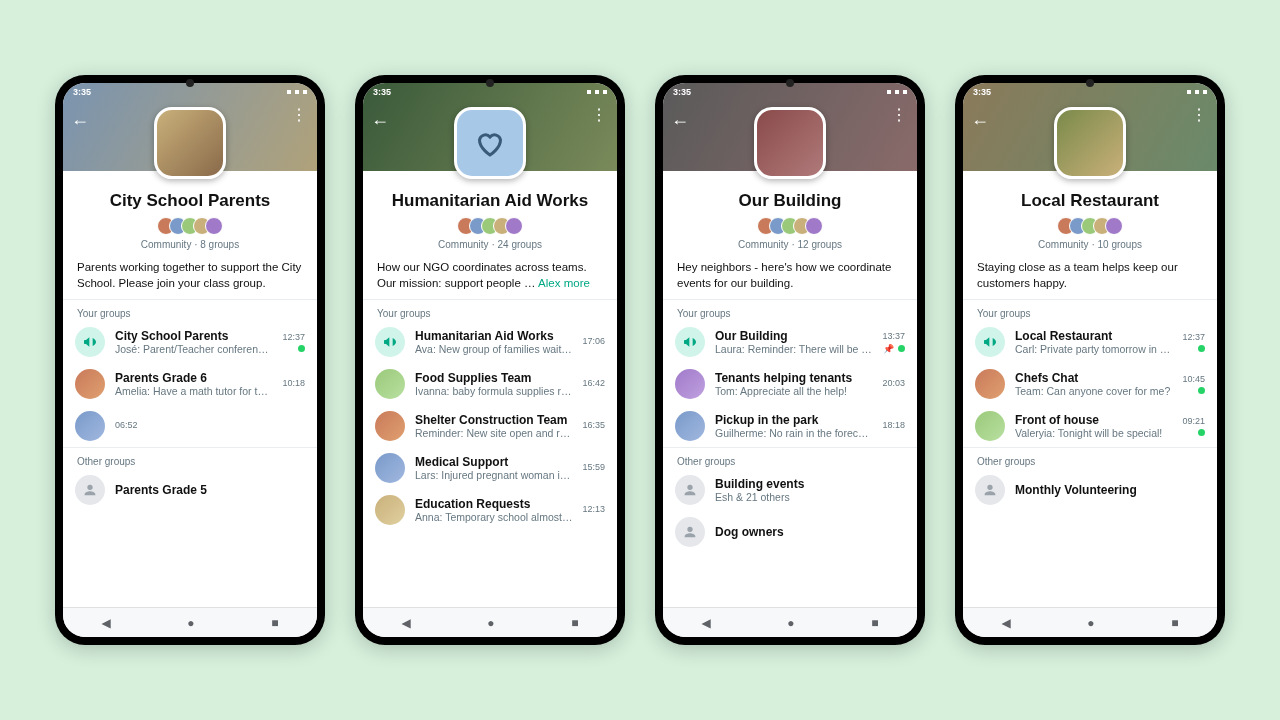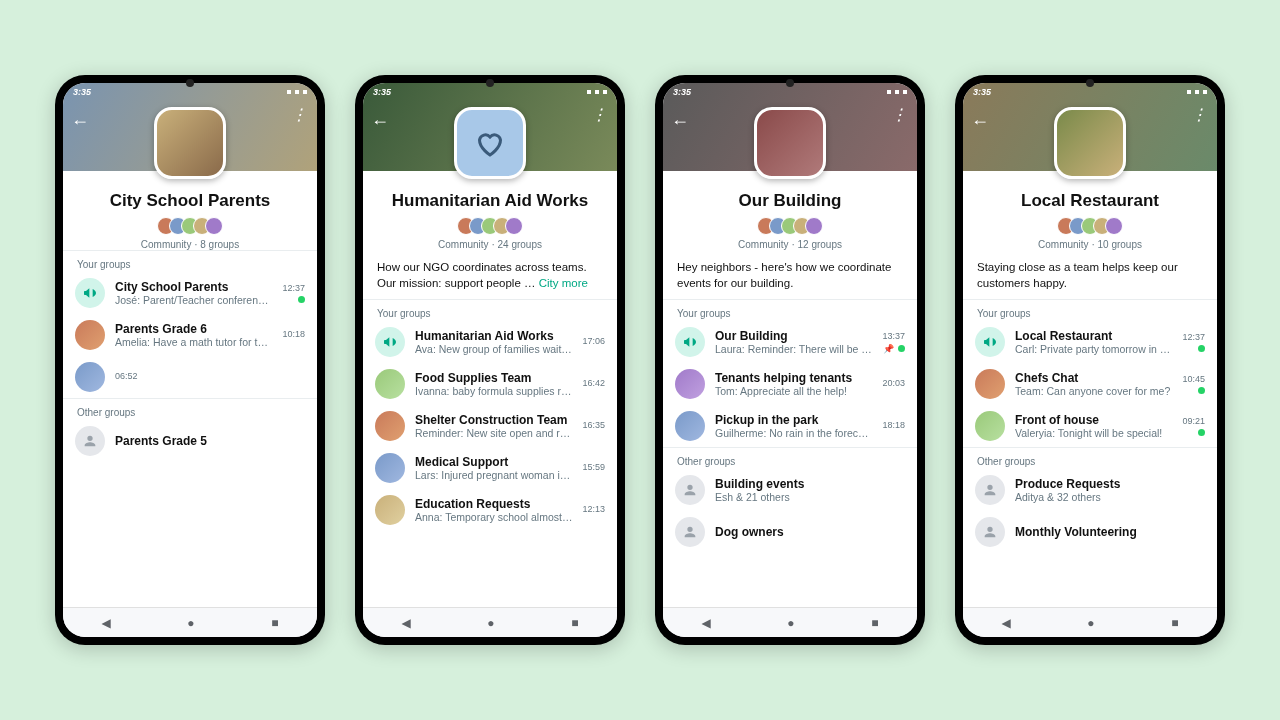--- a/index.html
+++ b/index.html
@@ -37,21 +37,20 @@
     top: 4px; left: 50%; transform: translateX(-50%);
     width: 8px; height: 8px; background: #222; border-radius: 50%; z-index: 50;
   }
   .header {
     height: 88px;
     position: relative;
     display: flex;
     align-items: flex-start;
     padding: 6px 4px;
     color: #fff;
-    font-style: italic;
   }
   .hdr-0 { background: linear-gradient(120deg,#7a94b0,#b0a27a); }
   .hdr-1 { background: linear-gradient(120deg,#3a5a3a,#7a8a5a); }
   .hdr-2 { background: linear-gradient(120deg,#5a5a5a,#8a6a6a); }
   .hdr-3 { background: linear-gradient(120deg,#8a7a5a,#6a8a6a); }
   .status-bar {
     position: absolute; top: 4px; left: 10px; right: 10px;
     display: flex; justify-content: space-between;
     font-size: 9px; font-weight: 600; color: #fff;
   }
@@ -175,20 +174,21 @@
       <div class="body">
         <div class="title">City School Parents</div>
         <div class="member-row">
           <div class="mini m0"></div>
           <div class="mini m1"></div>
           <div class="mini m2"></div>
           <div class="mini m3"></div>
           <div class="mini m4"></div>
         </div>
         <div class="meta">Community · 8 groups</div>
+        <div class="desc"><span>Parents working together to support the City School. Please join your class group.</span></div>
         <div class="divider"></div>
         <div class="section-label">Your groups</div>
         <div class="row">
           <div class="row-avatar announce">
             <svg viewBox="0 0 24 24">
               <path d="M3 10v4a1 1 0 001 1h2l5 4V5L6 9H4a1 1 0 00-1 1zm13-4v12c2.8-1 5-3.7 5-6s-2.2-5-5-6z"></path>
             </svg>
           </div>
           <div class="row-text">
             <div class="row-title">City School Parents</div>
@@ -263,21 +263,21 @@
       <div class="body">
         <div class="title">Humanitarian Aid Works</div>
         <div class="member-row">
           <div class="mini m0"></div>
           <div class="mini m1"></div>
           <div class="mini m2"></div>
           <div class="mini m3"></div>
           <div class="mini m4"></div>
         </div>
         <div class="meta">Community · 24 groups</div>
-        <div class="desc"><span>How our NGO coordinates across teams. Our mission: support people … </span><span class="readmore">City more</span></div>
+        <div class="desc"><span>How our NGO coordinates across teams. Our mission: support people … </span><span class="readmore">Alex more</span></div>
         <div class="divider"></div>
         <div class="section-label">Your groups</div>
         <div class="row">
           <div class="row-avatar announce">
             <svg viewBox="0 0 24 24">
               <path d="M3 10v4a1 1 0 001 1h2l5 4V5L6 9H4a1 1 0 00-1 1zm13-4v12c2.8-1 5-3.7 5-6s-2.2-5-5-6z"></path>
             </svg>
           </div>
           <div class="row-text">
             <div class="row-title">Humanitarian Aid Works</div>
@@ -515,31 +515,20 @@
         </div>
         <div class="divider"></div>
         <div class="section-label">Other groups</div>
         <div class="row">
           <div class="row-avatar grey">
             <svg viewBox="0 0 24 24">
               <path d="M12 12a4 4 0 100-8 4 4 0 000 8zm0 2c-3 0-8 1.5-8 4.5V20h16v-1.5c0-3-5-4.5-8-4.5z"></path>
             </svg>
           </div>
           <div class="row-text">
-            <div class="row-title">Produce Requests</div>
-            <div class="row-sub">Aditya &amp; 32 others</div>
-          </div>
-        </div>
-        <div class="row">
-          <div class="row-avatar grey">
-            <svg viewBox="0 0 24 24">
-              <path d="M12 12a4 4 0 100-8 4 4 0 000 8zm0 2c-3 0-8 1.5-8 4.5V20h16v-1.5c0-3-5-4.5-8-4.5z"></path>
-            </svg>
-          </div>
-          <div class="row-text">
             <div class="row-title">Monthly Volunteering</div>
             <div class="row-sub"></div>
           </div>
         </div>
       </div>
       <div class="navbar">
         <span>◀</span>
         <span>●</span>
         <span>■</span>
       </div>

